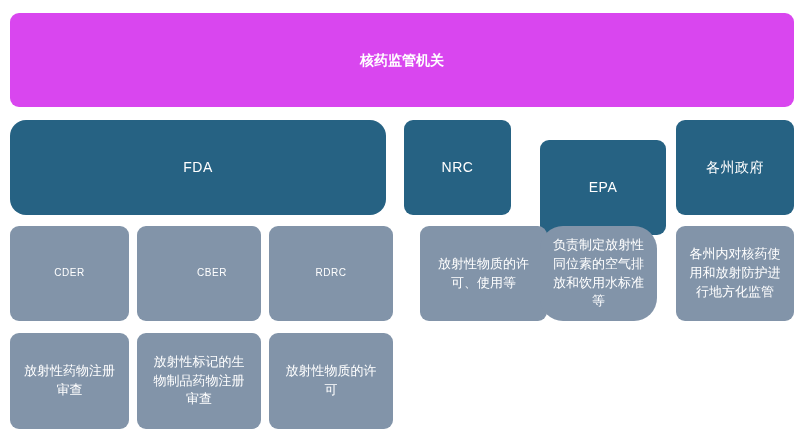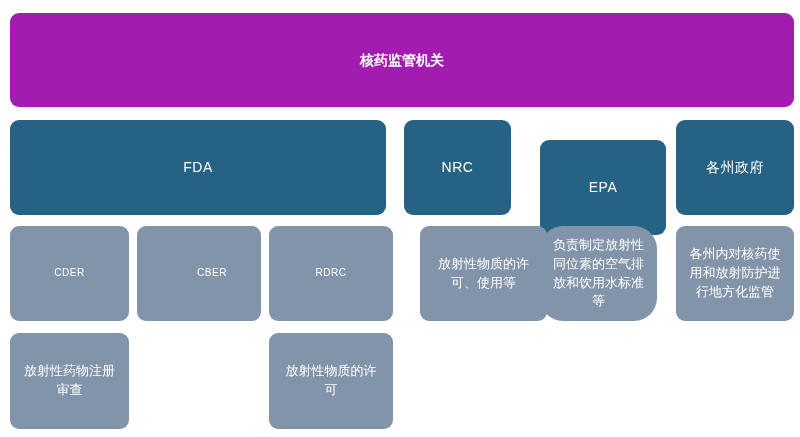--- a/index.html
+++ b/index.html
@@ -20,29 +20,29 @@
     border-radius: 9px;
     color: #ffffff;
     display: flex;
     align-items: center;
     justify-content: center;
     text-align: center;
     box-sizing: border-box;
     padding: 6px 12px;
     line-height: 1.45;
   }
-  .lvl1 { background: #a21caf; font-weight: bold; font-size: 14px; }
+  .lvl1 { background: #d946ef; font-weight: bold; font-size: 14px; }
   .lvl2 { background: #266283; font-size: 14px; letter-spacing: 0.5px; }
   .lvl3 { background: #8294a9; font-size: 10px; letter-spacing: 0.5px; }
   .desc { font-size: 13px; letter-spacing: 0; }
 
   
   .root-node   { left: 10px;  top: 13px;  width: 784px; height: 94px; }
   
-  .fda-node    { left: 10px;  top: 120px; width: 376px; height: 95px; }
+  .fda-node    { left: 10px;  top: 120px; width: 376px; height: 95px; border-radius: 16px; }
   .nrc-node    { left: 404px; top: 120px; width: 107px; height: 95px; }
   .epa-node    { left: 540px; top: 120px; width: 126px; height: 95px; margin-top: 20px; }
   .state-node  { left: 676px; top: 120px; width: 118px; height: 95px; }
   
   .cder-node   { left: 10px;  top: 226px; width: 119px; height: 95px; }
   .cber-node   { left: 137px; top: 226px; width: 124px; height: 95px; padding-left: 38px; }
   .rdrc-node   { left: 269px; top: 226px; width: 124px; height: 95px; }
   .nrc-desc    { left: 404px; top: 226px; width: 127px; height: 95px; margin-left: 16px; }
   .epa-desc    { left: 540px; top: 226px; width: 117px; height: 95px; border-radius: 23px; }
   .state-desc  { left: 676px; top: 226px; width: 118px; height: 95px; }
@@ -65,15 +65,16 @@
 
   <div class="box lvl3 cder-node">CDER</div>
   <div class="box lvl3 cber-node">CBER</div>
   <div class="box lvl3 rdrc-node">RDRC</div>
 
   <div class="box lvl3 desc nrc-desc">放射性物质的许可、使用等</div>
   <div class="box lvl3 desc epa-desc">负责制定放射性同位素的空气排放和饮用水标准等</div>
   <div class="box lvl3 desc state-desc">各州内对核药使用和放射防护进行地方化监管</div>
 
   <div class="box lvl3 desc cder-desc">放射性药物注册审查</div>
+  <div class="box lvl3 desc cber-desc">放射性标记的生物制品药物注册审查</div>
   <div class="box lvl3 desc rdrc-desc">放射性物质的许可</div>
 
 </div>
 
 </body></html>

